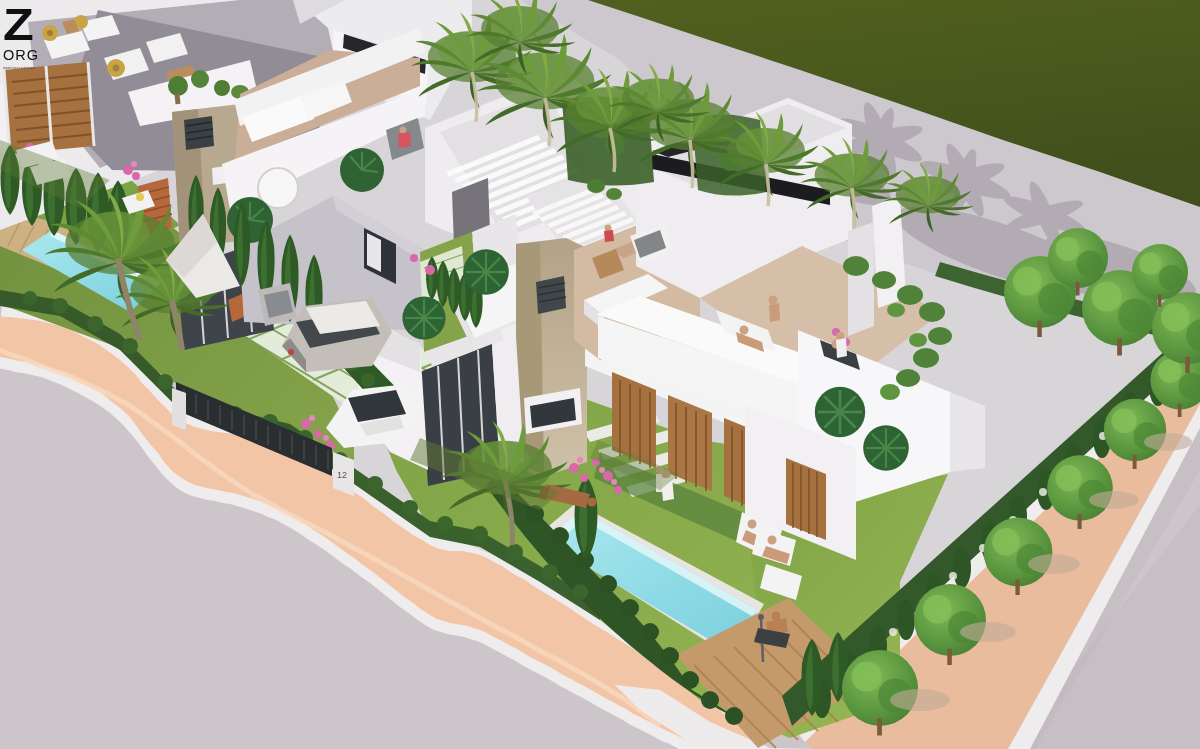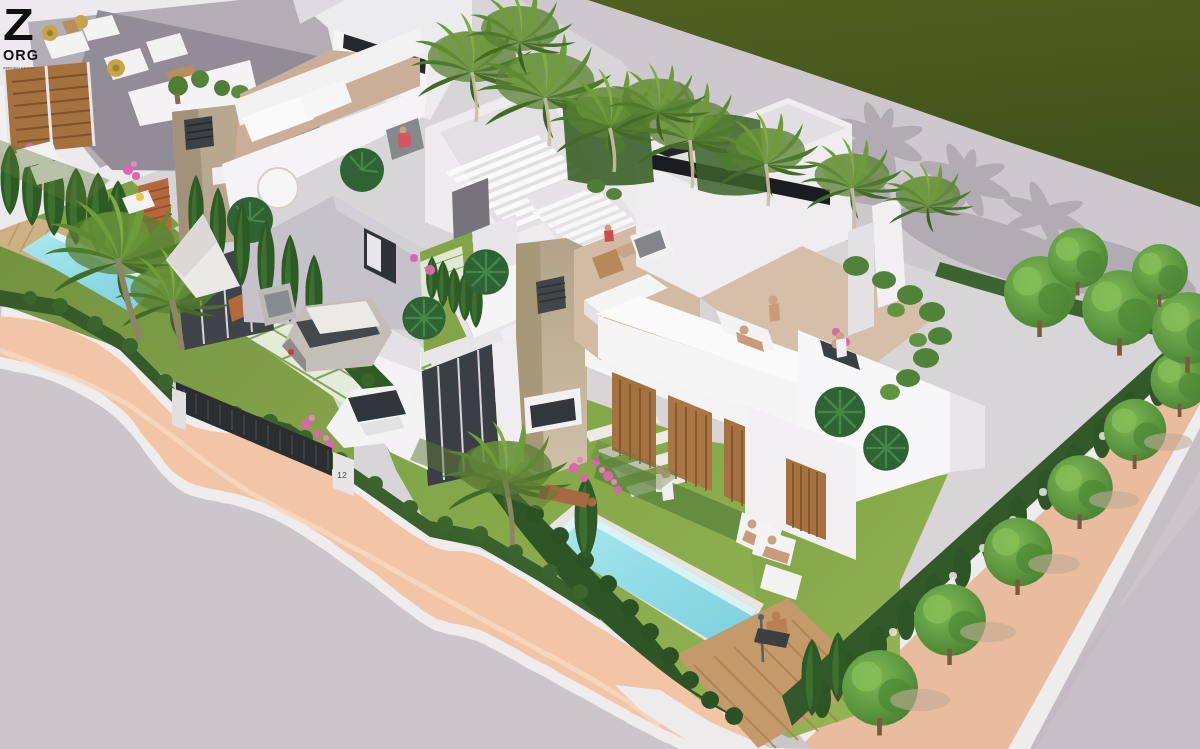--- a/index.html
+++ b/index.html
@@ -1,20 +1,20 @@
 <!DOCTYPE html>
 <html><head>
 <meta charset="utf-8">
 <style>
 html,body{margin:0;padding:0;background:#fff}
 #scene{position:relative;width:1200px;height:749px;overflow:hidden;font-family:"Liberation Sans",sans-serif}
 #scene svg{position:absolute;left:0;top:0}
 .logo{position:absolute;left:3px;top:5px;color:#101010;z-index:5}
 .logo .z{font-size:45px;font-weight:bold;line-height:0.9;letter-spacing:-1px;transform:scaleX(1.12);transform-origin:left top}
-.logo .org{font-size:14.5px;font-weight:bold;letter-spacing:1px;margin-top:1px}
+.logo .org{font-size:14.5px;font-weight:normal;letter-spacing:1px;margin-top:1px}
 .logo .sub{font-size:2.8px;color:#444;margin-top:3px;letter-spacing:0;width:34px}
 </style>
 </head>
 <body>
 <div id="scene">
 <svg width="1200" height="749" viewBox="0 0 1200 749">
 <defs>
 <linearGradient id="water" x1="0" y1="0" x2="0.3" y2="1">
  <stop offset="0" stop-color="#51601f"></stop>
  <stop offset="0.5" stop-color="#49591d"></stop>

